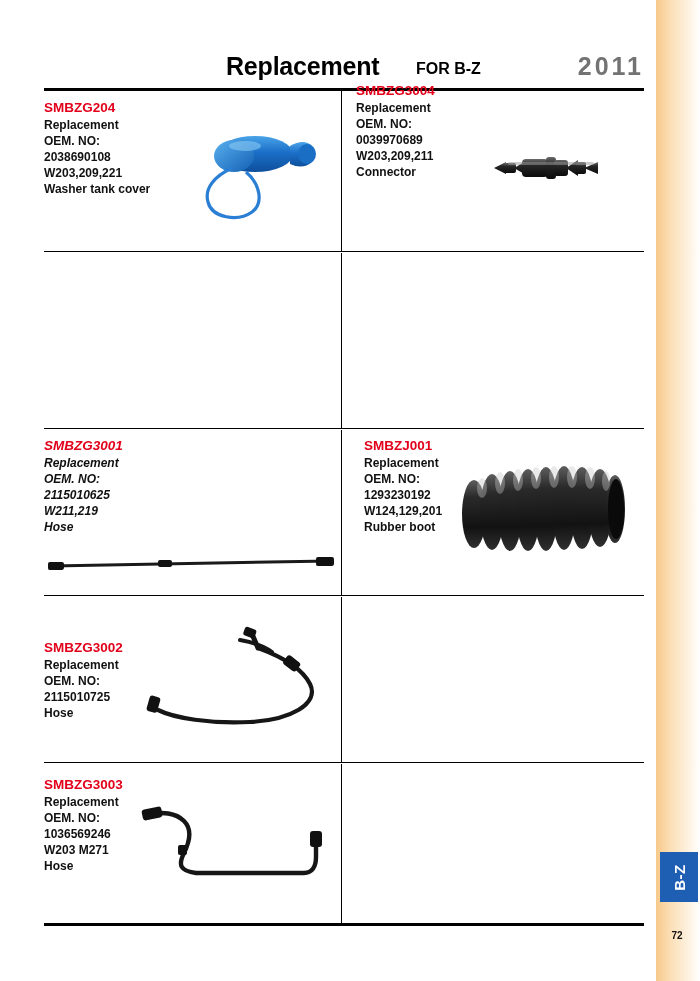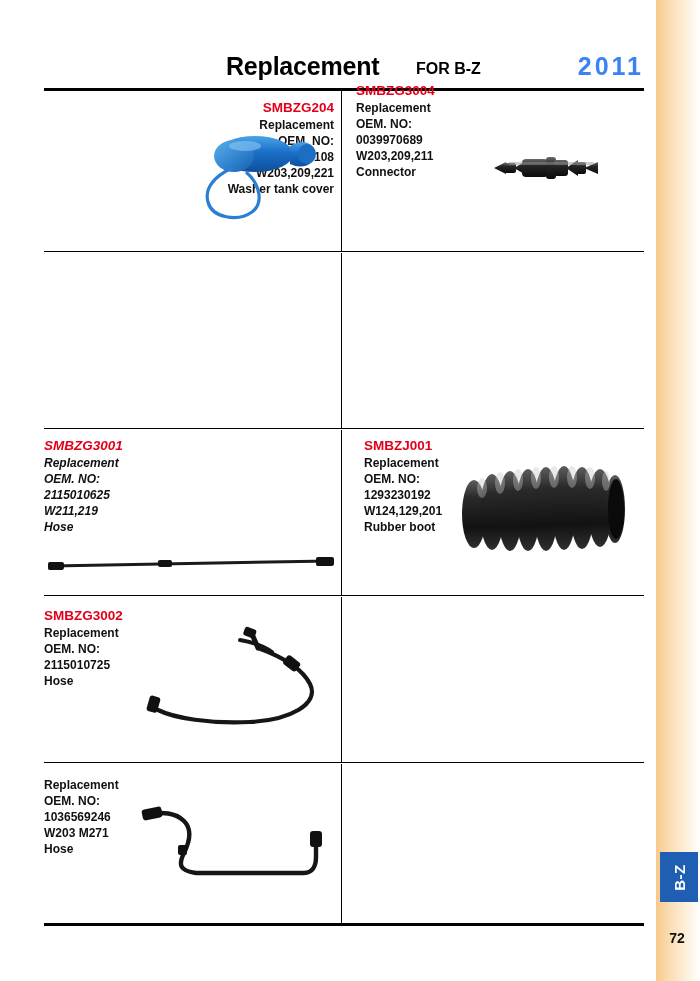--- a/index.html
+++ b/index.html
@@ -46,21 +46,21 @@
     transform: rotate(-90deg);
     display: inline-block;
     letter-spacing: 0.5px;
   }
   .page-number {
     position: absolute;
     right: 8px;
     top: 930px;
     width: 30px;
     text-align: center;
-    font-size: 14px;
+    font-size: 10px;
     font-weight: bold;
     color: #111;
   }
 
   
   .header {
     position: absolute;
     left: 44px;
     top: 52px;
     width: 600px;
@@ -83,21 +83,21 @@
     font-weight: bold;
     color: #000;
     letter-spacing: 0px;
   }
   .header-year {
     position: absolute;
     right: 0px;
     top: 0px;
     font-size: 25px;
     font-weight: bold;
-    color: #3b82f6;
+    color: #737373;
     letter-spacing: 3px;
   }
 
   
   .rule {
     position: absolute;
     background: #000;
   }
   .rule-thick { height: 2.5px; }
   .rule-thin  { height: 1.2px; }
@@ -156,21 +156,21 @@
   <div class="rule rule-thin" style="left:44px; top:595px; width:600px;"></div>
   <div class="rule rule-thin" style="left:44px; top:762px; width:600px;"></div>
   <div class="rule rule-thick" style="left:44px; top:923px; width:600px;"></div>
 
   <div class="vrule" style="left:341px; top:90px; height:161px;"></div>
   <div class="vrule" style="left:341px; top:253px; height:175px;"></div>
   <div class="vrule" style="left:341px; top:430px; height:165px;"></div>
   <div class="vrule" style="left:341px; top:597px; height:165px;"></div>
   <div class="vrule" style="left:341px; top:764px; height:159px;"></div>
 
-  <div class="cell" style="left:44px; top:100px; width:290px;text-align:right;">
+  <div class="cell" style="left:44px; top:100px; width:290px;">
     <div class="code">SMBZG204</div>
     <div class="lines">
       <div>Replacement</div>
       <div>OEM. NO:</div>
       <div>2038690108</div>
       <div>W203,209,221</div>
       <div>Washer tank cover</div>
     </div>
   </div>
   <div class="art" style="left:190px; top:126px; width:135px; height:105px;">
@@ -292,21 +292,21 @@
         <ellipse cx="60" cy="28" rx="5" ry="11"></ellipse>
         <ellipse cx="78" cy="26" rx="5" ry="11"></ellipse>
         <ellipse cx="96" cy="25" rx="5" ry="11"></ellipse>
         <ellipse cx="114" cy="25" rx="5" ry="11"></ellipse>
         <ellipse cx="132" cy="26" rx="5" ry="11"></ellipse>
         <ellipse cx="148" cy="29" rx="4" ry="10"></ellipse>
       </g>
     </svg>
   </div>
 
-  <div class="cell" style="left:44px; top:608px; width:290px;">
+  <div class="cell" style="left:44px; top:640px; width:290px;">
     <div class="code">SMBZG3002</div>
     <div class="lines">
       <div>Replacement</div>
       <div>OEM. NO:</div>
       <div>2115010725</div>
       <div>Hose</div>
     </div>
   </div>
   <div class="art" style="left:140px; top:618px; width:200px; height:115px;">
     <svg class="svg-art" width="200" height="115" viewBox="0 0 200 115">
@@ -314,20 +314,21 @@
       <path d="M118 30 C 140 38, 162 50, 170 66 C 180 86, 150 102, 110 104
                C 70 106, 34 100, 18 92" fill="none" stroke="#161616" stroke-width="4.2" stroke-linecap="round"></path>
       <path d="M100 22 C 112 24, 124 28, 132 34" fill="none" stroke="#161616" stroke-width="4" stroke-linecap="round"></path>
       <rect x="104" y="10" width="12" height="9" rx="2.5" fill="#111" transform="rotate(20 110 14)"></rect>
       <rect x="144" y="40" width="16" height="11" rx="3" fill="#111" transform="rotate(38 152 45)"></rect>
       <rect x="8" y="78" width="11" height="16" rx="3" fill="#111" transform="rotate(16 13 86)"></rect>
     </svg>
   </div>
 
   <div class="cell" style="left:44px; top:777px; width:290px;">
+    <div class="code">SMBZG3003</div>
     <div class="lines">
       <div>Replacement</div>
       <div>OEM. NO:</div>
       <div>1036569246</div>
       <div>W203 M271</div>
       <div>Hose</div>
     </div>
   </div>
   <div class="art" style="left:140px; top:805px; width:200px; height:80px;">
     <svg class="svg-art" width="200" height="80" viewBox="0 0 200 80">

